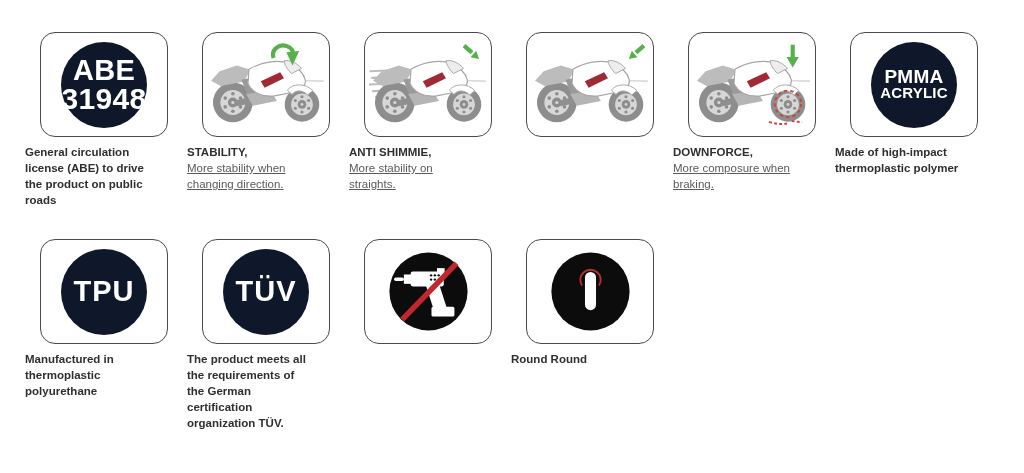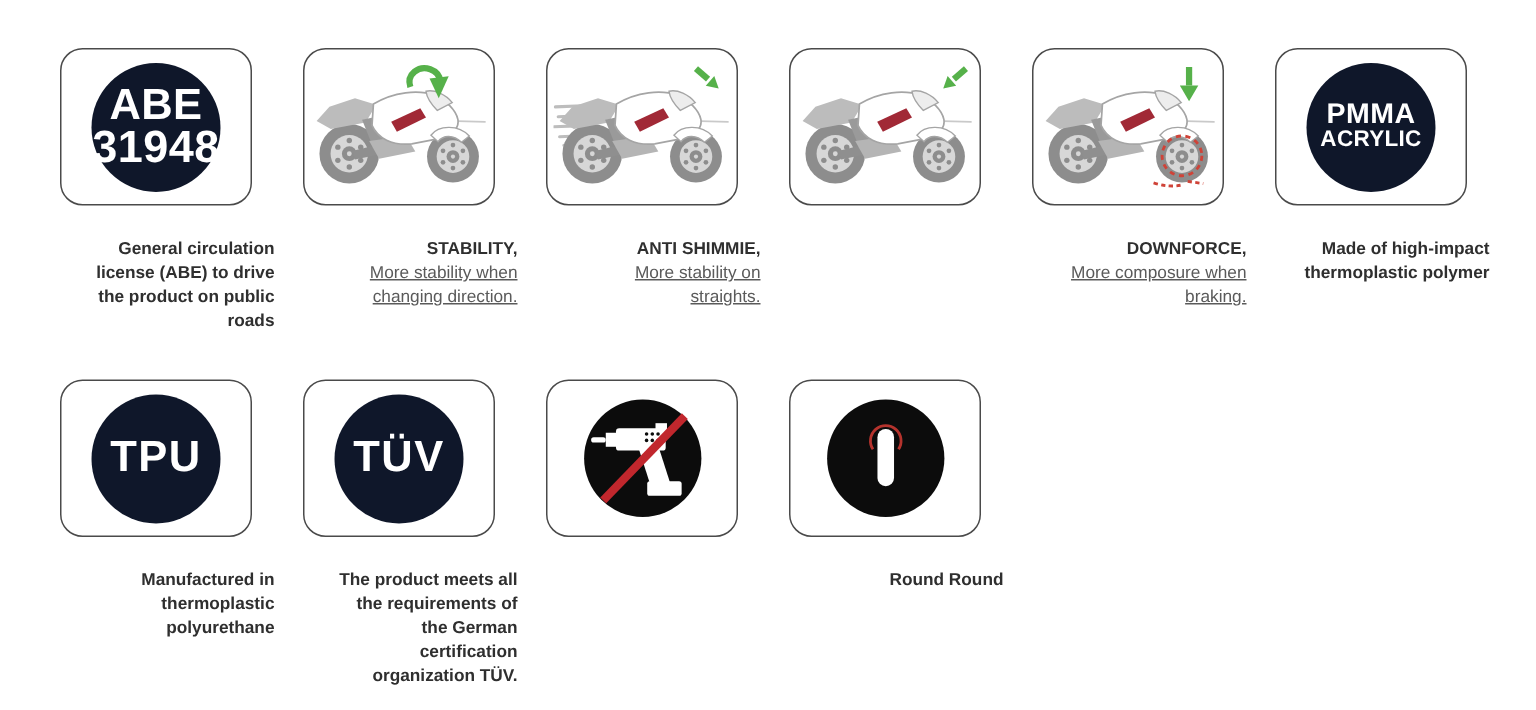--- a/index.html
+++ b/index.html
@@ -13,21 +13,21 @@
   .cell { display:flex; flex-direction:column; align-items:center; }
 
   .card {
     width:128px; height:105px;
     border:1.4px solid #4a4a4a; border-radius:15px;
     background:#ffffff;
     display:flex; align-items:center; justify-content:center;
     overflow:hidden;
   }
 
-  .caption { margin-top:21px; width:158px; text-align:right; }
+  .caption { margin-top:7px; width:158px; text-align:left; }
   .cap-title {
     font-size:11.5px; font-weight:700; color:#2f2f2f;
     line-height:16px; white-space:pre-line;
   }
   .cap-sub {
     font-size:11.5px; font-weight:400; color:#5a5a5a;
     line-height:16px; white-space:pre-line;text-decoration:underline;
   }
 
   .badge-circle {

